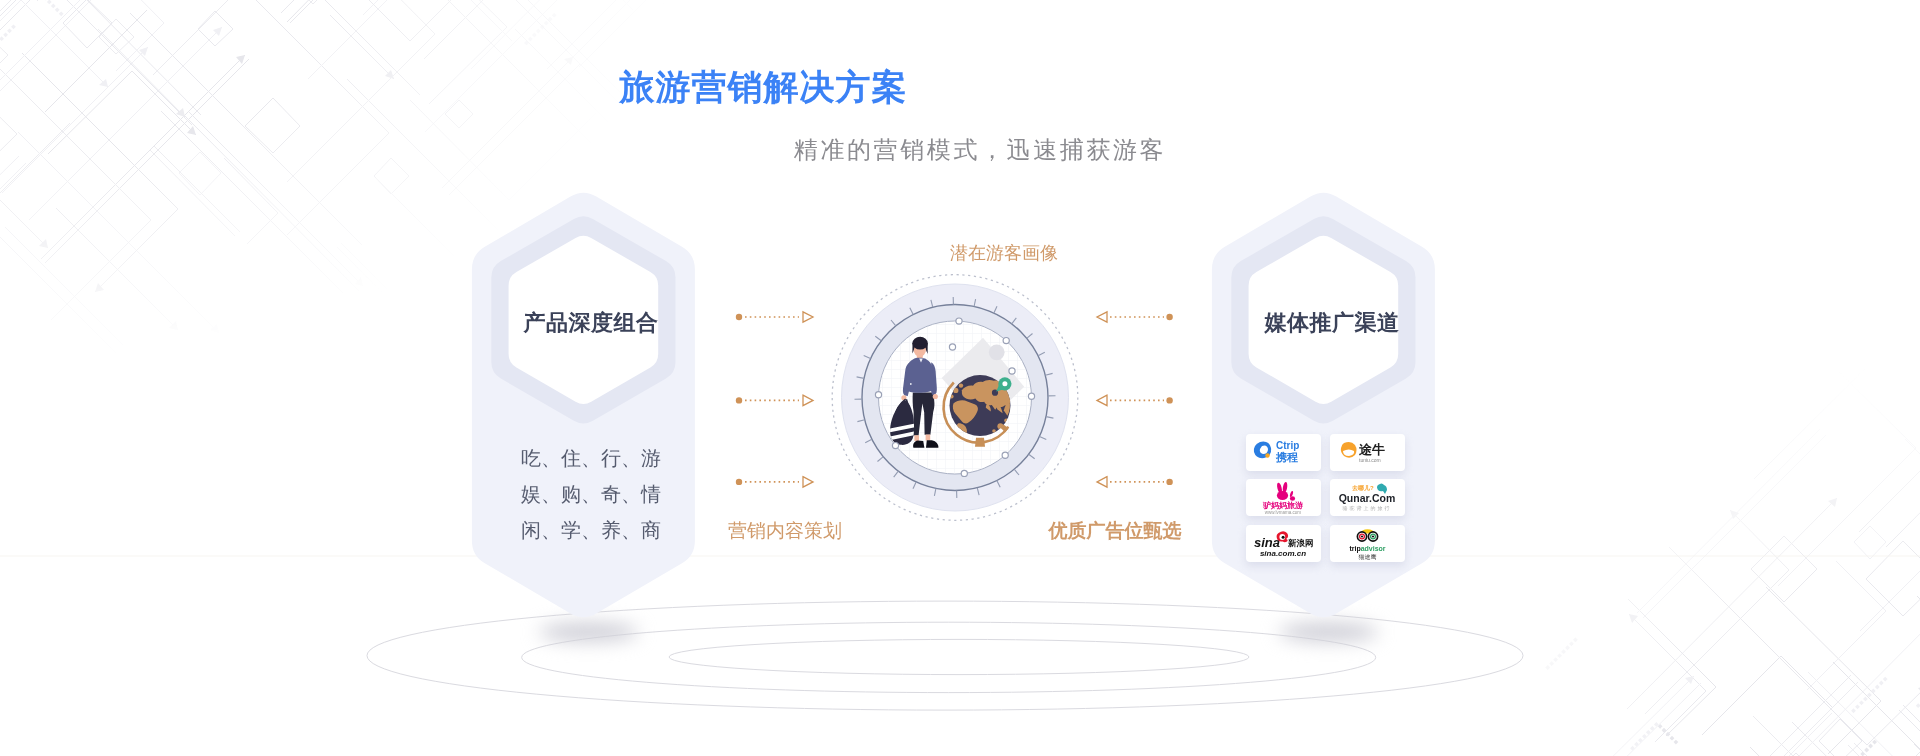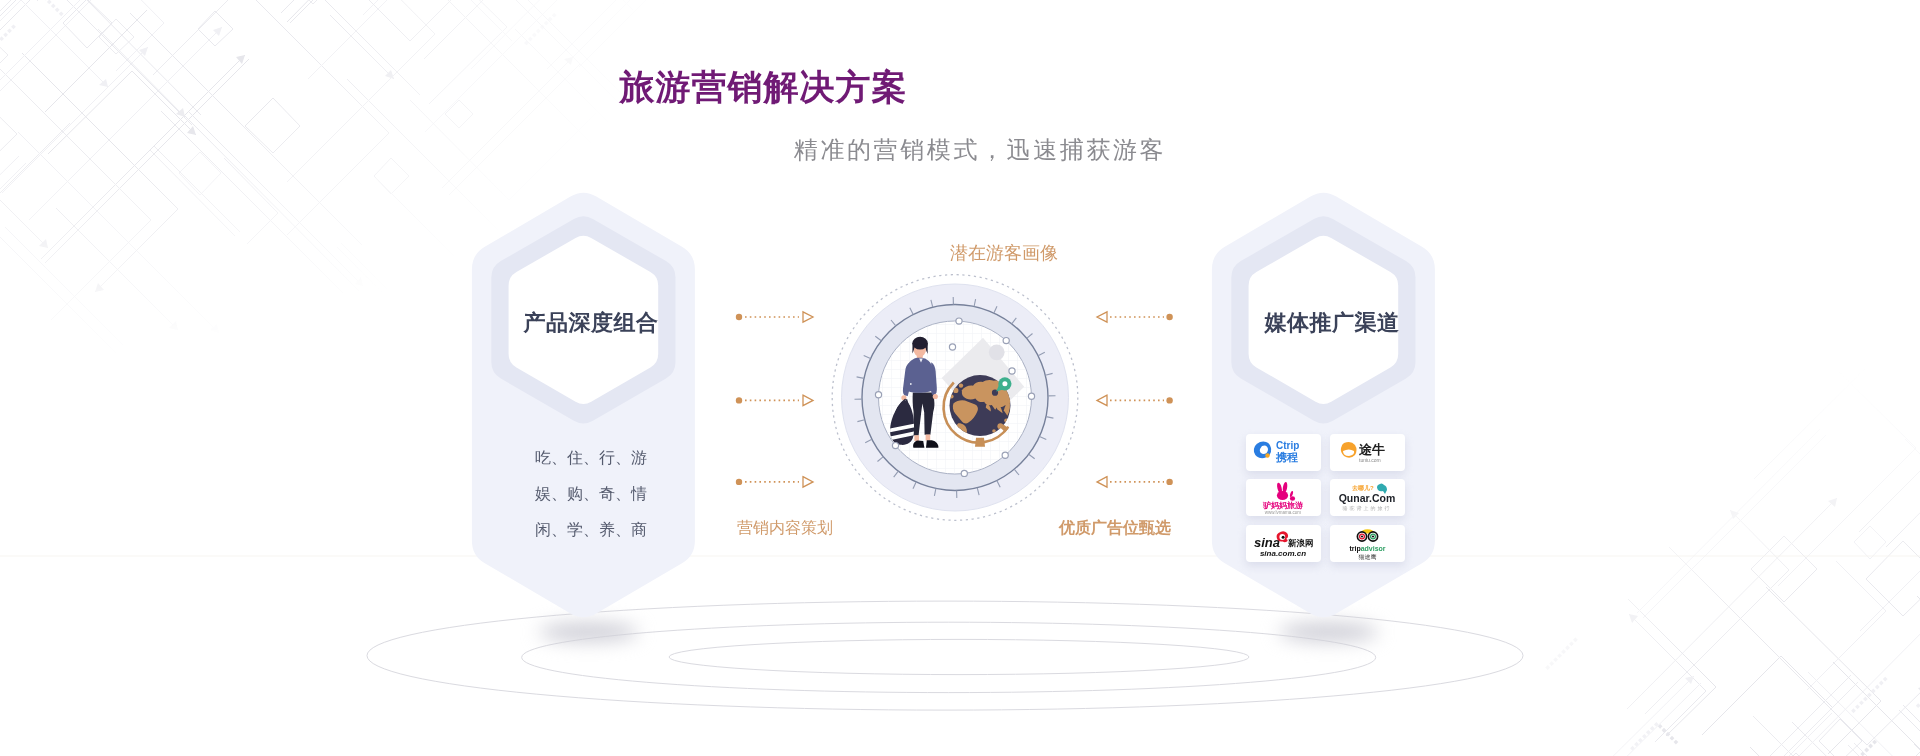--- a/index.html
+++ b/index.html
@@ -1,18 +1,18 @@
 <!DOCTYPE html>
 <html><head><meta charset="utf-8">
 <style>
   html,body { margin:0; padding:0; background:#fff; }
   body { font-family:"Liberation Sans", sans-serif; }
   #stage { position:relative; width:1920px; height:756px; overflow:hidden; background:#fff; }
   .abs { position:absolute; }
-  .tan { color:#d09a6a; font-size:16px; }
+  .tan { color:#d09a6a; font-size:19px; }
   .hexlab { color:#3b4259; font-size:22px; font-weight:bold; letter-spacing:0.5px; }
   .tile { position:absolute; width:75px; height:37px; background:#fff; border-radius:4px; box-shadow:0 4px 9px rgba(175,180,205,.33); }
 </style></head>
 <body>
 <div id="stage">
 
 <svg class="abs" style="left:0;top:0" width="1920" height="756" viewBox="0 0 1920 756">
   <defs>
     <pattern id="grid" width="9" height="9" patternUnits="userSpaceOnUse">
       <path d="M9,0 L0,0 L0,9" fill="none" stroke="#f0f1f5" stroke-width="1"></path>
@@ -514,26 +514,26 @@
       <line x1="1110" y1="400.4" x2="1164" y2="400.4" stroke="#cf9257" stroke-width="1.6" stroke-dasharray="1.6,3.2"></line>
       <path d="M1107,395.2 L1097,400.4 L1107,405.59999999999997 Z" fill="none" stroke="#cf9257" stroke-width="1.3"></path>
       <circle cx="739" cy="481.9" r="3.2" fill="#cf9257"></circle>
       <line x1="745" y1="481.9" x2="799" y2="481.9" stroke="#cf9257" stroke-width="1.6" stroke-dasharray="1.6,3.2"></line>
       <path d="M803,476.7 L813,481.9 L803,487.09999999999997 Z" fill="none" stroke="#cf9257" stroke-width="1.3"></path>
       <circle cx="1169.6" cy="481.9" r="3.2" fill="#cf9257"></circle>
       <line x1="1110" y1="481.9" x2="1164" y2="481.9" stroke="#cf9257" stroke-width="1.6" stroke-dasharray="1.6,3.2"></line>
       <path d="M1107,476.7 L1097,481.9 L1107,487.09999999999997 Z" fill="none" stroke="#cf9257" stroke-width="1.3"></path>
 </svg>
 
-<div class="abs" style="left:0;top:64px;width:1527px;text-align:center;color:#701a75;font-size:35px;font-weight:bold;letter-spacing:1px;">旅游营销解决方案</div>
+<div class="abs" style="left:0;top:64px;width:1527px;text-align:center;color:#3b82f6;font-size:35px;font-weight:bold;letter-spacing:1px;">旅游营销解决方案</div>
 <div class="abs" style="left:0;top:134px;width:1960px;text-align:center;color:#8b8b90;font-size:24px;letter-spacing:2.6px;">精准的营销模式，迅速捕获游客</div>
 
 <div class="abs hexlab" style="left:491px;top:308px;width:200px;text-align:center;">产品深度组合</div>
 <div class="abs hexlab" style="left:1232px;top:308px;width:200px;text-align:center;">媒体推广渠道</div>
-<div class="abs" style="left:491px;top:440px;width:200px;text-align:center;color:#555b6e;font-size:16px;line-height:36px;">吃、住、行、游<br>娱、购、奇、情<br>闲、学、养、商</div>
+<div class="abs" style="left:491px;top:440px;width:200px;text-align:center;color:#555b6e;font-size:20px;line-height:36px;">吃、住、行、游<br>娱、购、奇、情<br>闲、学、养、商</div>
 
 <div class="abs tan" style="left:858px;top:241px;width:200px;text-align:right;font-size:18px;">潜在游客画像</div>
 <div class="abs tan" style="left:685px;top:518px;width:200px;text-align:center;">营销内容策划</div>
 <div class="abs tan" style="left:1015px;top:518px;width:200px;text-align:center;font-weight:bold;">优质广告位甄选</div>
 
 <div class="tile" style="left:1246.3px;top:434px;"></div>
 <div class="tile" style="left:1330px;top:434px;"></div>
 <div class="tile" style="left:1246.3px;top:479.3px;"></div>
 <div class="tile" style="left:1330px;top:479.3px;"></div>
 <div class="tile" style="left:1246.3px;top:524.9px;"></div>

